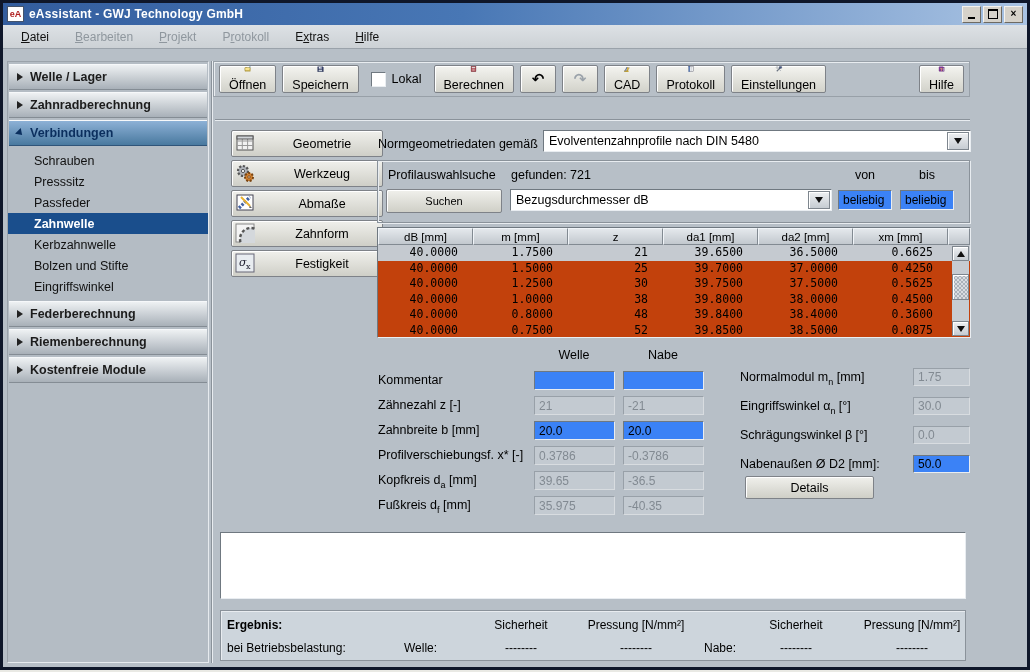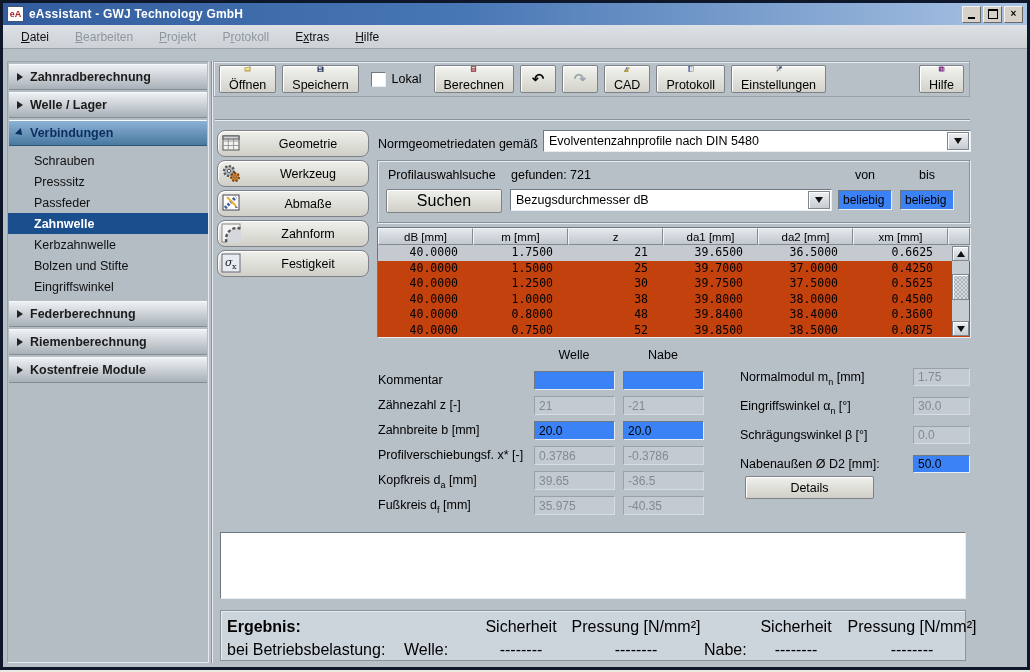--- a/index.html
+++ b/index.html
@@ -45,43 +45,43 @@
   .tbtn.sq{width:34px;justify-content:center;padding:0;}
   .tbtn .uglyph{font-family:"DejaVu Sans",sans-serif;font-size:15px;font-weight:bold;line-height:1;}
   .tbtn .uglyph.off{color:#9aa2aa;}
   #localwrap{display:flex;align-items:center;gap:6px;padding:0 6px;font-size:12.5px;}
   .chk{width:13px;height:13px;background:#fff;border:1px solid;border-color:#6f7880 #e9edf1 #e9edf1 #6f7880;}
   .mlauto{margin-left:auto;}
   
   #vsep{position:absolute;left:208px;top:12px;width:0;height:602px;border-left:1px solid #8a929a;border-right:1px solid #e8ecf0;}
   #hsep{position:absolute;left:212px;top:70px;width:755px;height:0;border-top:1px solid #8a929a;border-bottom:1px solid #e8ecf0;}
   
-  .modbtn{position:absolute;left:214px;width:150px;height:25px;background:linear-gradient(#f0f0ec,#cfcfc7);
-    border:1px solid #7e8288;box-shadow:inset 1px 1px 0 #fff;border-radius:8px;text-align:right;}
+  .modbtn{position:absolute;left:228px;width:150px;height:25px;background:linear-gradient(#f0f0ec,#cfcfc7);
+    border:1px solid #7e8288;box-shadow:inset 1px 1px 0 #fff;border-radius:2px;text-align:right;}
   .modbtn .mlabel{position:absolute;left:30px;right:0;top:0;bottom:0;display:flex;align-items:center;justify-content:center;
     font-size:12.5px;color:#000;}
   .modbtn .micon{position:absolute;left:3px;top:2px;width:20px;height:20px;}
   
   .field{box-sizing:border-box;background:#3b82f6;border:1px solid;border-color:#6f7880 #e9edf1 #e9edf1 #6f7880;
     font-family:"Liberation Sans",sans-serif;font-size:12px;color:#000;padding:1px 4px;}
   .field.ro{background:#c3cad1;color:#828a92;border-color:#98a0a8 #d8dce0 #d8dce0 #98a0a8;}
   .combo{position:absolute;box-sizing:border-box;background:#fff;border:1px solid;border-color:#6f7880 #e9edf1 #e9edf1 #6f7880;}
   .combo .cval{position:absolute;left:5px;top:0;bottom:0;right:24px;display:flex;align-items:center;font-size:12.5px;color:#000;overflow:hidden;white-space:nowrap;}
   .cbtn{position:absolute;right:1px;top:1px;bottom:1px;width:20px;background:linear-gradient(#eef0f2,#c6ccd2);
     border:1px solid #7e868e;box-shadow:inset 1px 1px 0 #fff;display:flex;align-items:center;justify-content:center;}
   .tri-d{width:0;height:0;border-top:6px solid #101010;border-left:4.5px solid transparent;border-right:4.5px solid transparent;}
   
   #normlabel{position:absolute;left:375px;top:86px;font-size:12.5px;color:#000;}
   #normcombo{left:540px;top:81px;width:428px;height:22px;}
   
   #searchbox{position:absolute;left:374px;top:111px;width:593px;height:63px;box-sizing:border-box;
     border:1px solid #8a929a;box-shadow:inset 1px 1px 0 #e8ecf0, 1px 1px 0 #e8ecf0;}
   #searchbox .lbl{position:absolute;font-size:12.5px;color:#000;}
   #suchenbtn{position:absolute;left:8px;top:28px;width:114px;height:22px;background:linear-gradient(#f0f0ec,#cfcfc7);
-    border:1px solid #7e8288;box-shadow:inset 1px 1px 0 #fff;border-radius:2px;display:flex;align-items:center;justify-content:center;font-size:16px;}
+    border:1px solid #7e8288;box-shadow:inset 1px 1px 0 #fff;border-radius:2px;display:flex;align-items:center;justify-content:center;font-size:11px;}
   #critcombo{left:132px;top:28px;width:322px;height:22px;}
   .rangeinput{position:absolute;top:29px;width:54px;height:20px;}
   
   #proftable{position:absolute;left:374px;top:178px;width:594px;height:111px;box-sizing:border-box;background:#c2410c;
     border:1px solid;border-color:#6f7880 #e9edf1 #e9edf1 #6f7880;}
   .thead{display:flex;height:17px;}
   .th{box-sizing:border-box;height:17px;background:linear-gradient(#e4e8ec,#c2c8ce);
     border:1px solid;border-color:#f0f4f8 #828a92 #828a92 #f0f4f8;font-size:11.5px;display:flex;align-items:center;justify-content:center;color:#000;}
   .c{width:95px;} .cE{width:22px;flex:1;}
   .trow{display:flex;height:15.5px;font-family:"DejaVu Sans Mono",monospace;font-size:11.5px;color:#000;}
@@ -102,21 +102,21 @@
   .fl-welle{left:156px;} .fl-nabe{left:245px;}
   .frow-field{position:absolute;width:81px;height:19px;}
   #formright{position:absolute;left:737px;top:312px;width:233px;height:140px;}
   .pr-field{position:absolute;left:173px;width:57px;height:18px;}
   #detailsbtn{position:absolute;left:5px;top:115px;width:127px;height:21px;background:linear-gradient(#f0f0ec,#cfcfc7);
     border:1px solid #7e8288;box-shadow:inset 1px 1px 0 #fff;border-radius:2px;display:flex;align-items:center;justify-content:center;font-size:12.5px;}
   
   #msgarea{position:absolute;left:217px;top:483px;width:746px;height:67px;background:#fff;box-sizing:border-box;
     border:1px solid;border-color:#6f7880 #e9edf1 #e9edf1 #6f7880;}
   #resultpanel{position:absolute;left:217px;top:561px;width:746px;height:51px;background:#cdd5dc;box-sizing:border-box;
-    border:1px solid #8a929a;box-shadow:inset 1px 1px 0 #e8ecf0;font-size:16px;color:#000;}
+    border:1px solid #8a929a;box-shadow:inset 1px 1px 0 #e8ecf0;font-size:12px;color:#000;}
   #resultpanel .r{position:absolute;white-space:nowrap;}
   .ctr{transform:translateX(-50%);}
   
   .isvg{display:block;}
 </style>
 </head>
 <body>
 
 <div id="app">
 
@@ -143,25 +143,25 @@
     <span class="menuitem disabled"><span>P</span><u>r</u><span>otokoll</span></span>
     <span class="menuitem"><span>E</span><u>x</u><span>tras</span></span>
     <span class="menuitem"><span></span><u>H</u><span>ilfe</span></span>
   </div>
 
   <div id="body">
 
     <div id="sidebar">
       <div class="sb-sec">
         <span class="tri-r"></span>
-        <span>Zahnradberechnung</span>
+        <span>Welle / Lager</span>
       </div>
       <div class="sb-sec">
         <span class="tri-r"></span>
-        <span>Welle / Lager</span>
+        <span>Zahnradberechnung</span>
       </div>
       <div class="sb-sec expanded">
         <span class="tri-x"></span>
         <span>Verbindungen</span>
       </div>
       <div class="sb-sub">
         <div class="sb-item">
             <span>Schrauben</span>
           </div>
         <div class="sb-item">

